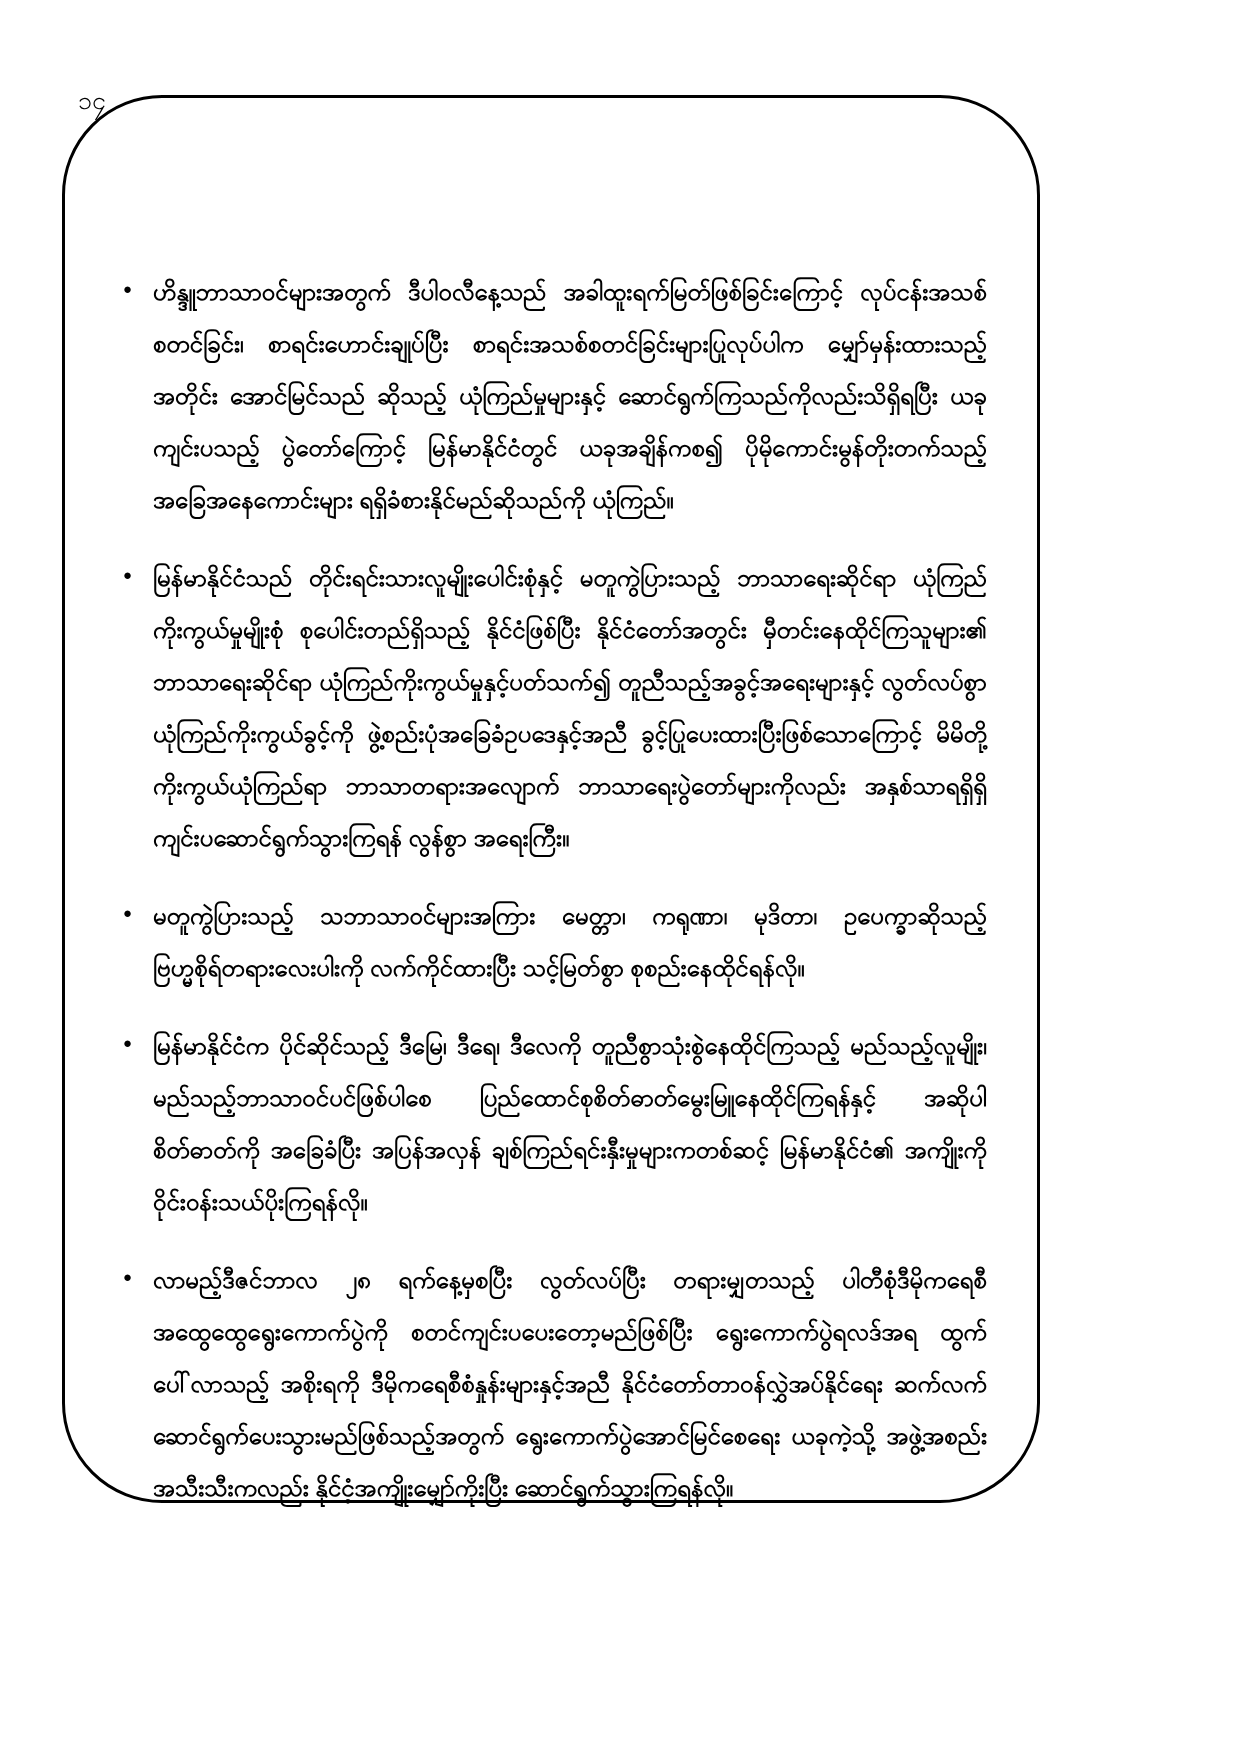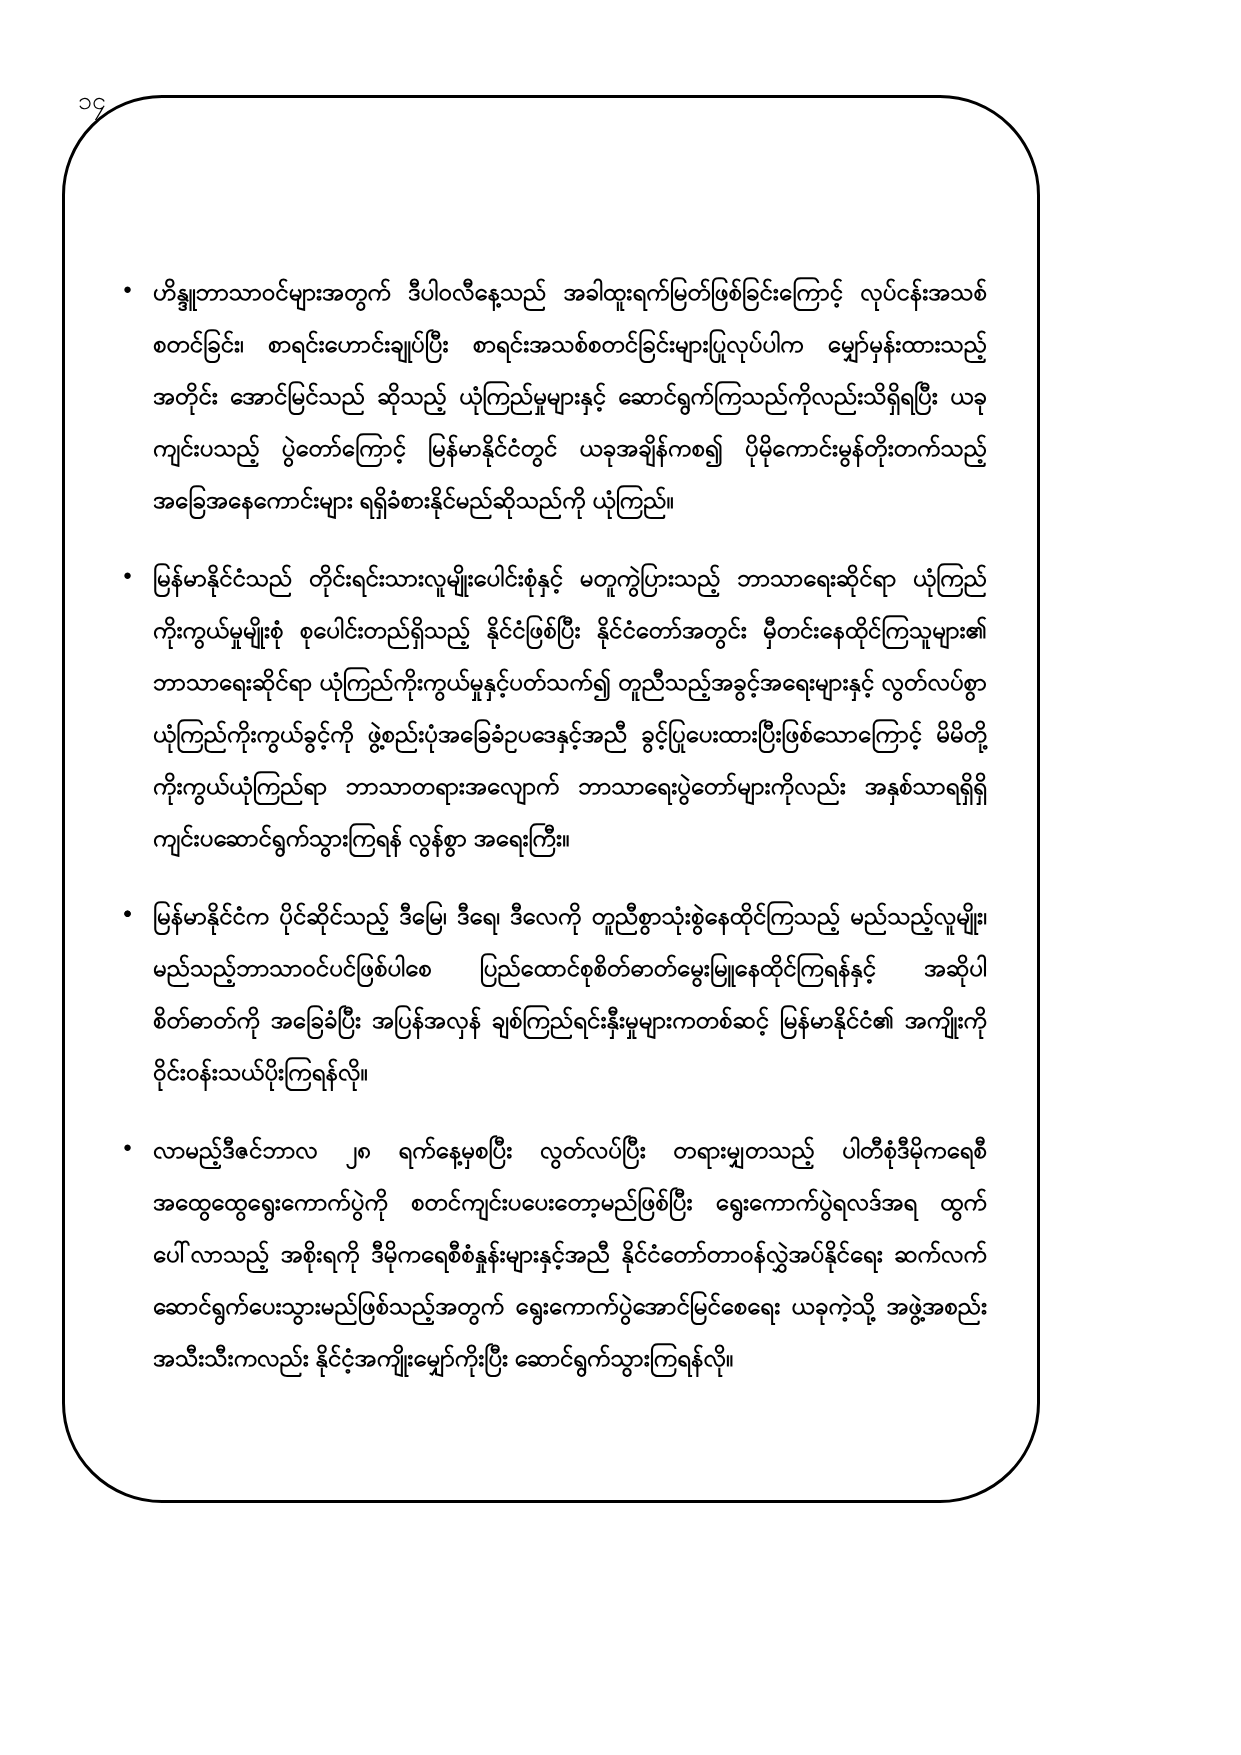--- a/index.html
+++ b/index.html
@@ -76,20 +76,21 @@
         <span>ဟိန္ဒူဘာသာဝင်များအတွက် ဒီပါဝလီနေ့သည် အခါထူးရက်မြတ်ဖြစ်ခြင်းကြောင့် လုပ်ငန်းအသစ်စတင်ခြင်း၊ စာရင်းဟောင်းချုပ်ပြီး စာရင်းအသစ်စတင်ခြင်းများပြုလုပ်ပါက မျှော်မှန်းထားသည့်အတိုင်း အောင်မြင်သည် ဆိုသည့် ယုံကြည်မှုများနှင့် ဆောင်ရွက်ကြသည်ကိုလည်းသိရှိရပြီး ယခုကျင်းပသည့် ပွဲတော်ကြောင့် မြန်မာနိုင်ငံတွင် ယခုအချိန်ကစ၍ ပိုမိုကောင်းမွန်တိုးတက်သည့် အခြေအနေကောင်းများ ရရှိခံစားနိုင်မည်ဆိုသည်ကို ယုံကြည်။</span>
       </li>
 
       <li class="bullet-item">
         <span class="bullet-marker">●</span>
         <span>မြန်မာနိုင်ငံသည် တိုင်းရင်းသားလူမျိုးပေါင်းစုံနှင့် မတူကွဲပြားသည့် ဘာသာရေးဆိုင်ရာ ယုံကြည်ကိုးကွယ်မှုမျိုးစုံ စုပေါင်းတည်ရှိသည့် နိုင်ငံဖြစ်ပြီး နိုင်ငံတော်အတွင်း မှီတင်းနေထိုင်ကြသူများ၏ ဘာသာရေးဆိုင်ရာ ယုံကြည်ကိုးကွယ်မှုနှင့်ပတ်သက်၍ တူညီသည့်အခွင့်အရေးများနှင့် လွတ်လပ်စွာ ယုံကြည်ကိုးကွယ်ခွင့်ကို ဖွဲ့စည်းပုံအခြေခံဥပဒေနှင့်အညီ ခွင့်ပြုပေးထားပြီးဖြစ်သောကြောင့် မိမိတို့ကိုးကွယ်ယုံကြည်ရာ ဘာသာတရားအလျောက် ဘာသာရေးပွဲတော်များကိုလည်း အနှစ်သာရရှိရှိ ကျင်းပဆောင်ရွက်သွားကြရန် လွန်စွာ အရေးကြီး။</span>
       </li>
 
       <li class="bullet-item">
         <span class="bullet-marker">●</span>
+        <span>မတူကွဲပြားသည့် သဘာသာဝင်များအကြား မေတ္တာ၊ ကရုဏာ၊ မုဒိတာ၊ ဥပေက္ခာဆိုသည့် ဗြဟ္မစိုရ်တရားလေးပါးကို လက်ကိုင်ထားပြီး သင့်မြတ်စွာ စုစည်းနေထိုင်ရန်လို။</span>
       </li>
 
       <li class="bullet-item">
         <span class="bullet-marker">●</span>
         <span>မြန်မာနိုင်ငံက ပိုင်ဆိုင်သည့် ဒီမြေ၊ ဒီရေ၊ ဒီလေကို တူညီစွာသုံးစွဲနေထိုင်ကြသည့် မည်သည့်လူမျိုး၊ မည်သည့်ဘာသာဝင်ပင်ဖြစ်ပါစေ ပြည်ထောင်စုစိတ်ဓာတ်မွေးမြူနေထိုင်ကြရန်နှင့် အဆိုပါစိတ်ဓာတ်ကို အခြေခံပြီး အပြန်အလှန် ချစ်ကြည်ရင်းနှီးမှုများကတစ်ဆင့် မြန်မာနိုင်ငံ၏ အကျိုးကို ဝိုင်းဝန်းသယ်ပိုးကြရန်လို။</span>
       </li>
 
       <li class="bullet-item">
         <span class="bullet-marker">●</span>
         <span>လာမည့်ဒီဇင်ဘာလ ၂၈ ရက်နေ့မှစပြီး လွတ်လပ်ပြီး တရားမျှတသည့် ပါတီစုံဒီမိုကရေစီ အထွေထွေရွေးကောက်ပွဲကို စတင်ကျင်းပပေးတော့မည်ဖြစ်ပြီး ရွေးကောက်ပွဲရလဒ်အရ ထွက်ပေါ်လာသည့် အစိုးရကို ဒီမိုကရေစီစံနှုန်းများနှင့်အညီ နိုင်ငံတော်တာဝန်လွှဲအပ်နိုင်ရေး ဆက်လက်ဆောင်ရွက်ပေးသွားမည်ဖြစ်သည့်အတွက် ရွေးကောက်ပွဲအောင်မြင်စေရေး ယခုကဲ့သို့ အဖွဲ့အစည်းအသီးသီးကလည်း နိုင်ငံ့အကျိုးမျှော်ကိုးပြီး ဆောင်ရွက်သွားကြရန်လို။</span>

